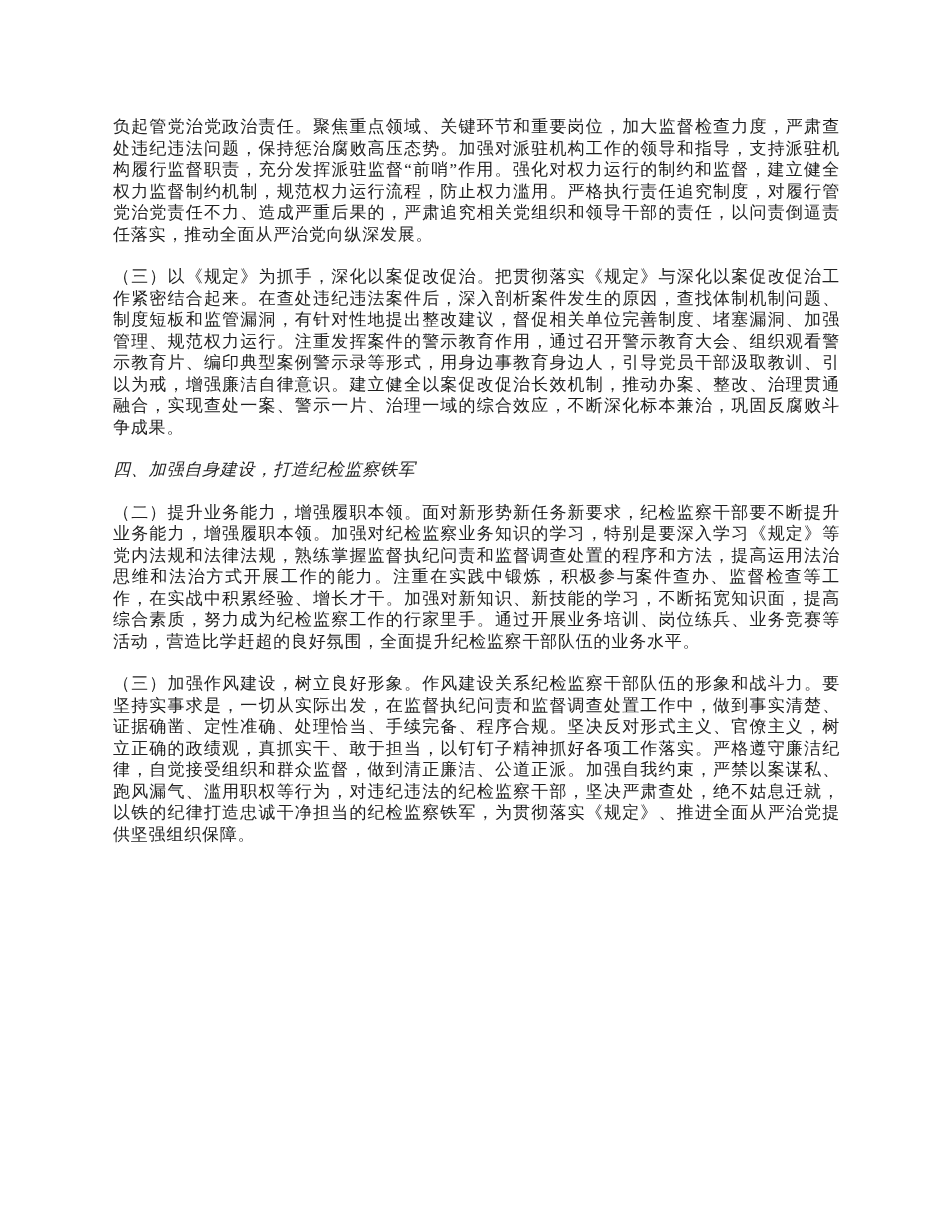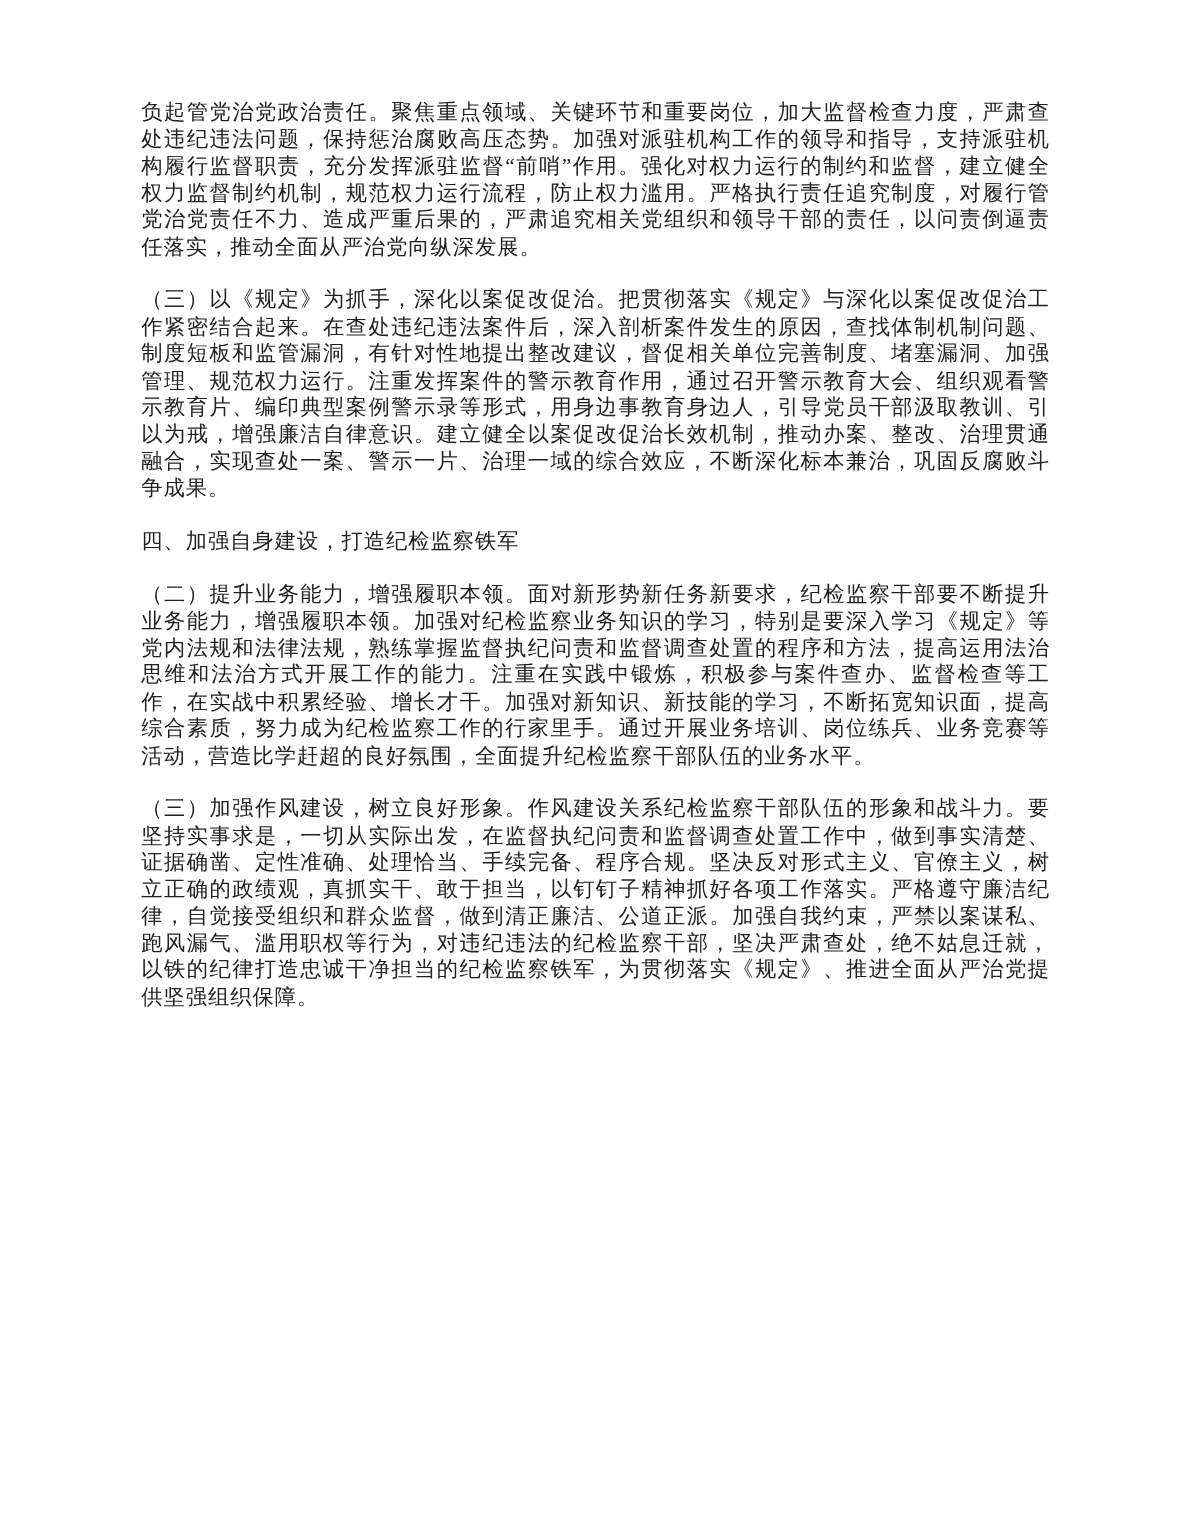--- a/index.html
+++ b/index.html
@@ -7,34 +7,35 @@
   body {
     width: 950px;
     height: 1230px;
     background: #ffffff;
     font-family: "Liberation Serif", "DejaVu Serif", serif;
     color: #212121;
   }
   .page {
     width: 950px;
     height: 1230px;
-    padding: 79px 110px 40px 113px;
+    padding: 116px 110px 40px 113px;
     background: #ffffff;
     overflow: hidden;
   }
   .doc p {
     margin: 0 0 21px 0;
     font-size: 17px;
     line-height: 21.5px;
     letter-spacing: 0.8px;
     text-align: justify;
     text-justify: inter-character;
   }
   .doc p.heading {
     text-align: left;
+    font-style: italic;
   }
 </style>
 </head>
 <body>
 
 <div class="page">
   <div class="doc">
     <p>负起管党治党政治责任。聚焦重点领域、关键环节和重要岗位，加大监督检查力度，严肃查处违纪违法问题，保持惩治腐败高压态势。加强对派驻机构工作的领导和指导，支持派驻机构履行监督职责，充分发挥派驻监督“前哨”作用。强化对权力运行的制约和监督，建立健全权力监督制约机制，规范权力运行流程，防止权力滥用。严格执行责任追究制度，对履行管党治党责任不力、造成严重后果的，严肃追究相关党组织和领导干部的责任，以问责倒逼责任落实，推动全面从严治党向纵深发展。</p>
     <p>（三）以《规定》为抓手，深化以案促改促治。把贯彻落实《规定》与深化以案促改促治工作紧密结合起来。在查处违纪违法案件后，深入剖析案件发生的原因，查找体制机制问题、制度短板和监管漏洞，有针对性地提出整改建议，督促相关单位完善制度、堵塞漏洞、加强管理、规范权力运行。注重发挥案件的警示教育作用，通过召开警示教育大会、组织观看警示教育片、编印典型案例警示录等形式，用身边事教育身边人，引导党员干部汲取教训、引以为戒，增强廉洁自律意识。建立健全以案促改促治长效机制，推动办案、整改、治理贯通融合，实现查处一案、警示一片、治理一域的综合效应，不断深化标本兼治，巩固反腐败斗争成果。</p>
     <p class="heading">四、加强自身建设，打造纪检监察铁军</p>

